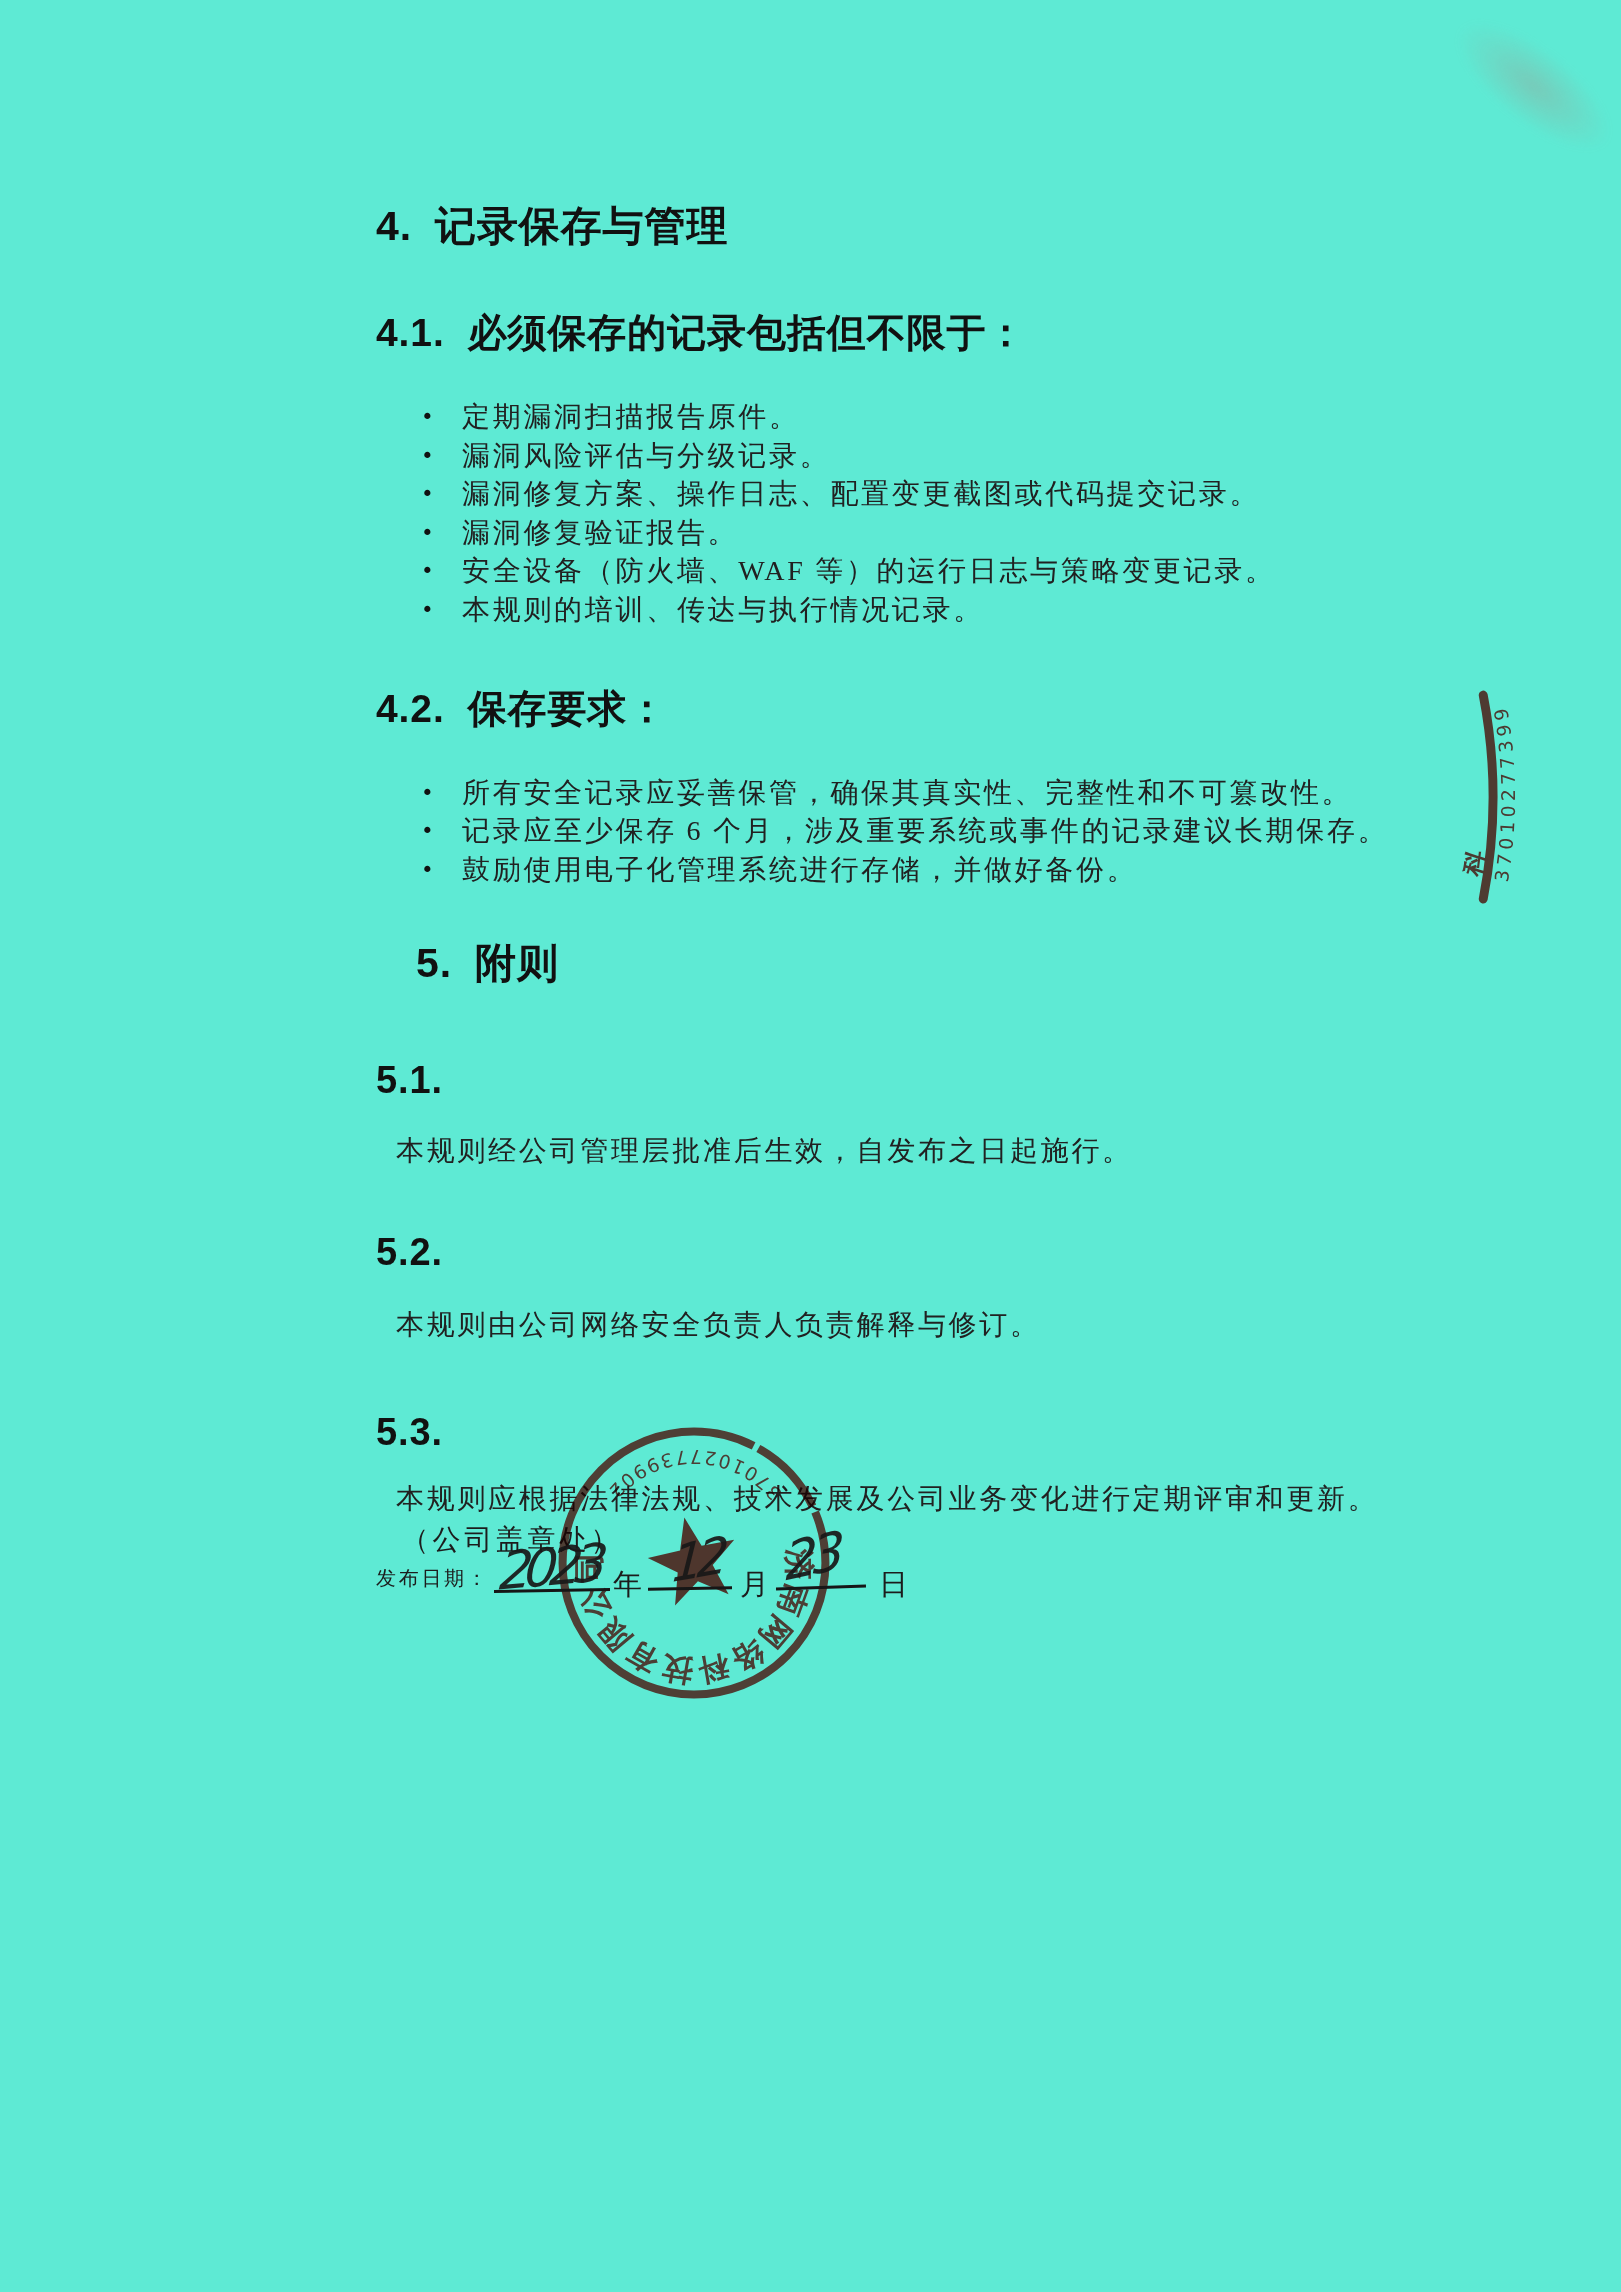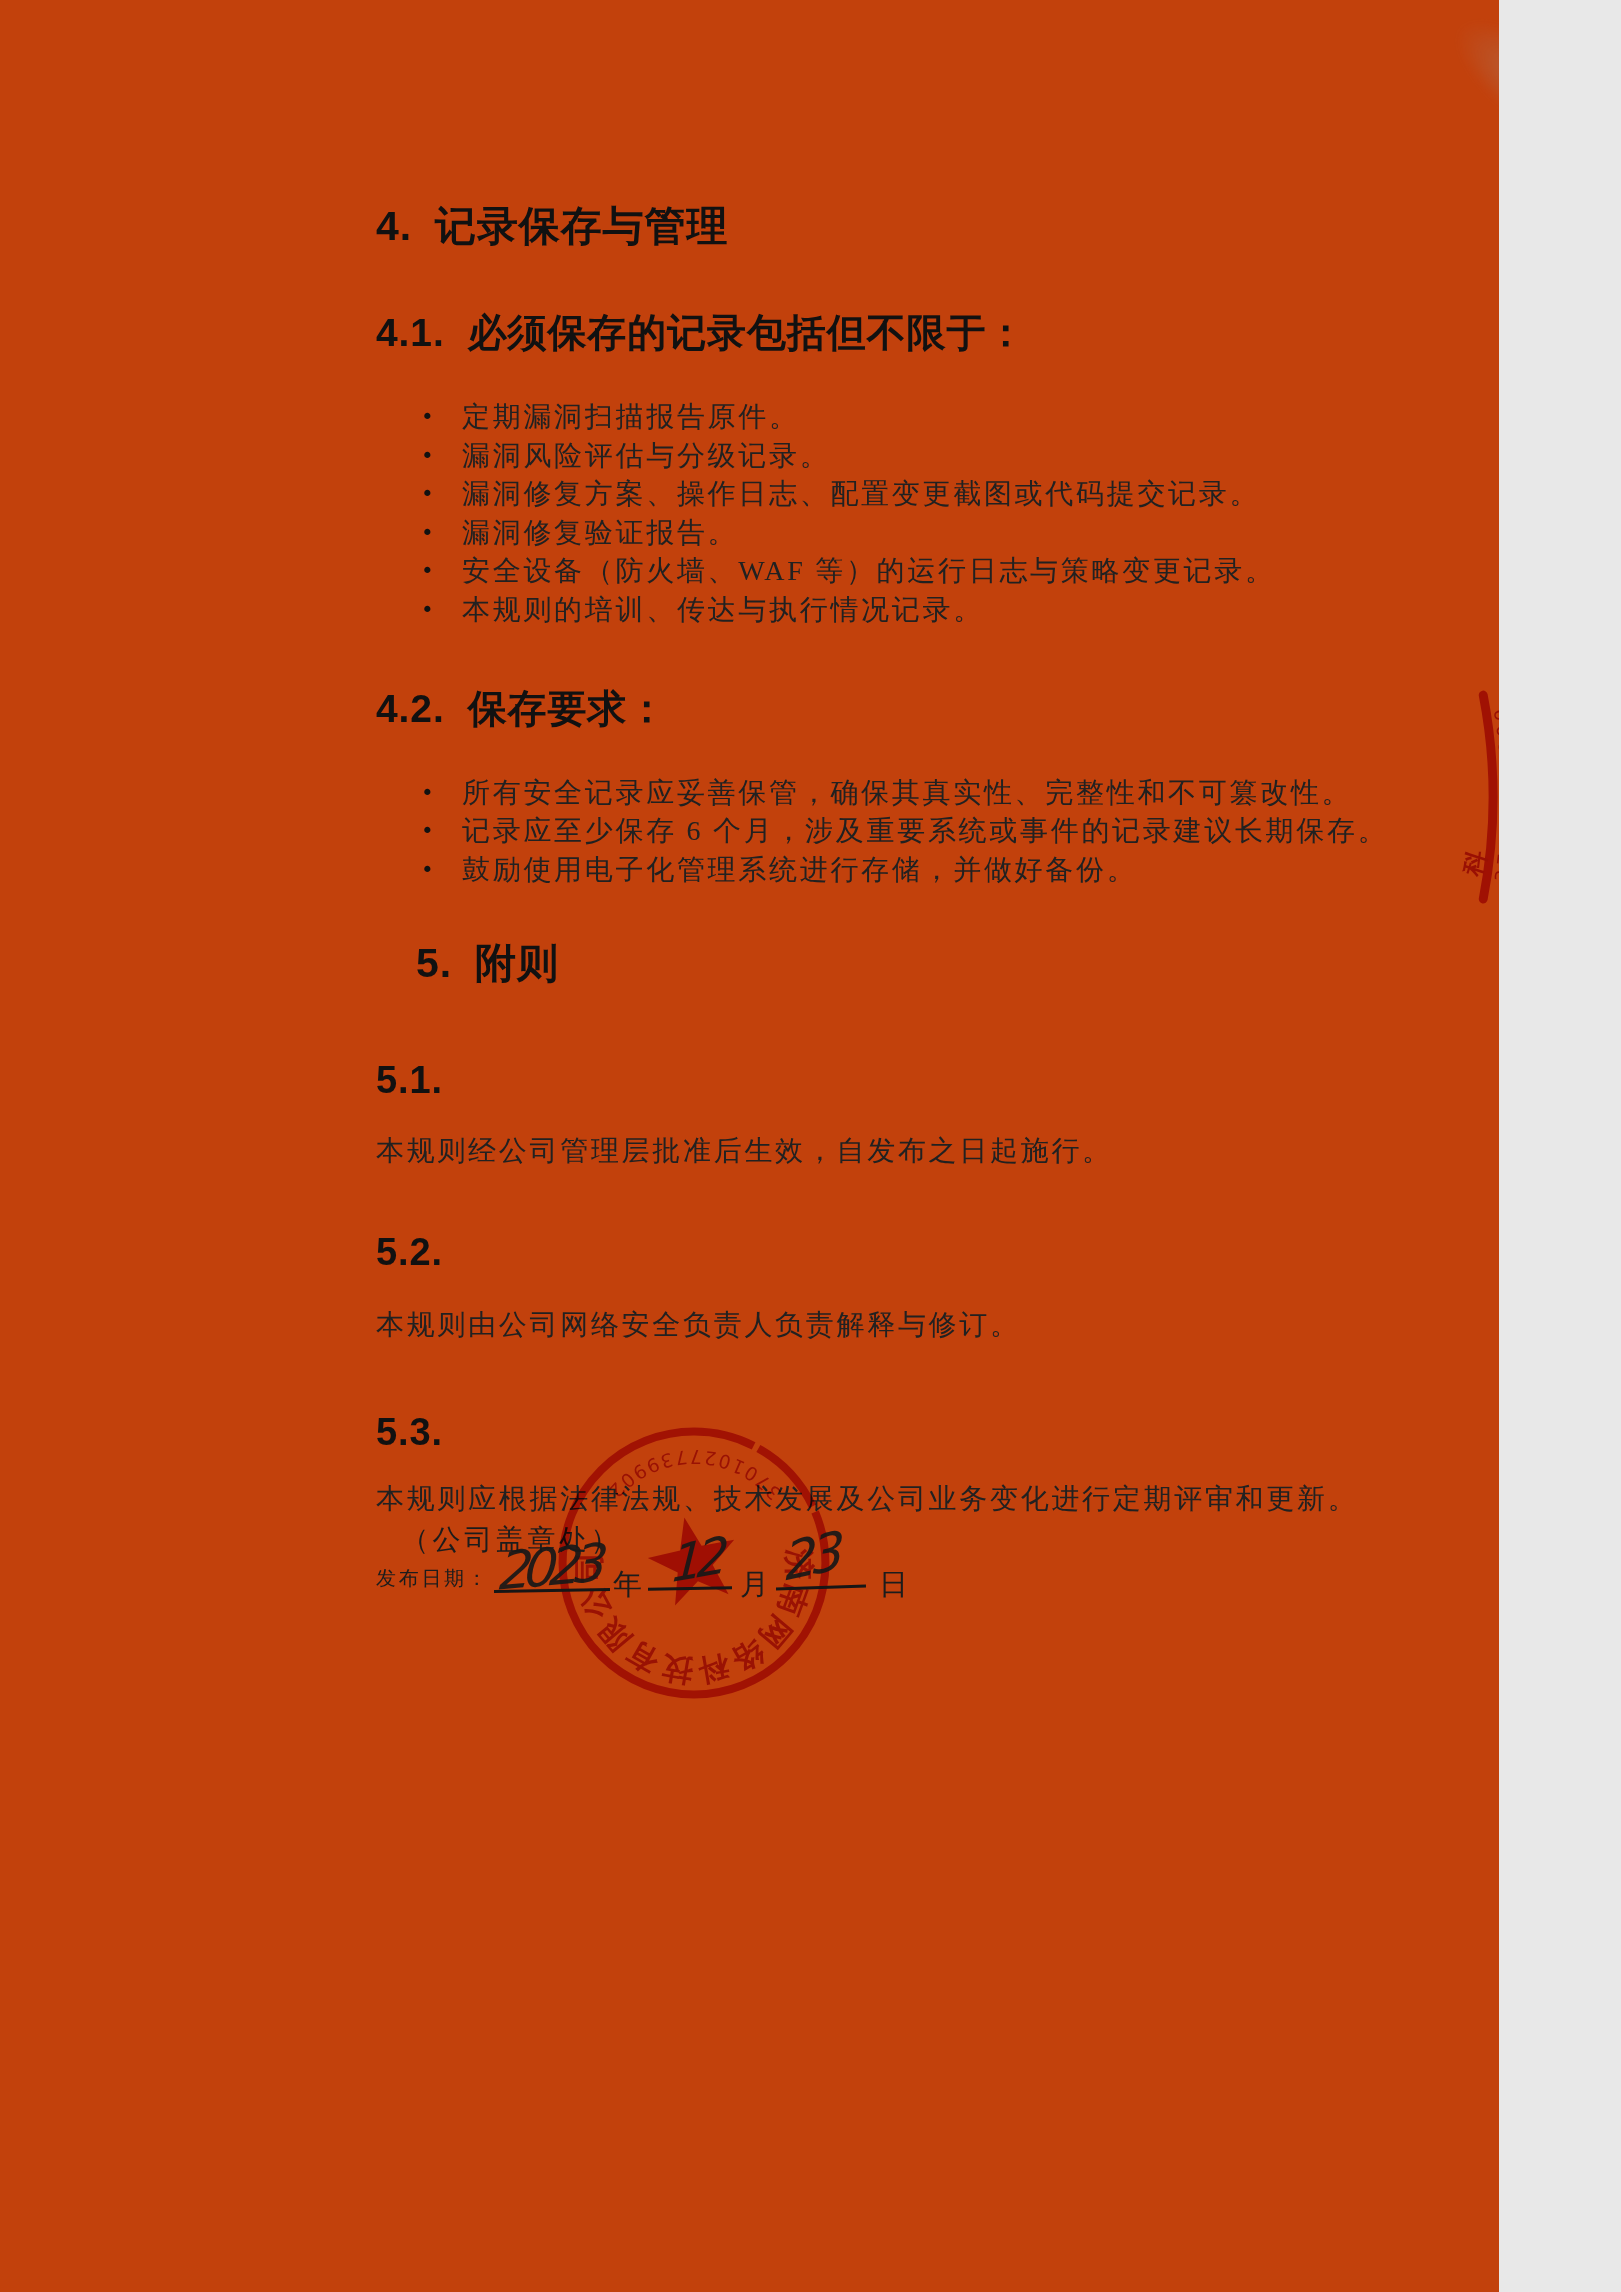--- a/index.html
+++ b/index.html
@@ -1,27 +1,27 @@
 <!DOCTYPE html>
 <html style="font-size:14.3px"><head>
 <meta charset="utf-8">
 <style>
   html,body{margin:0;padding:0;background:#e8e8e8;}
   .page{
-    position:relative; width:1463px; height:2293px;
-    background:#c2410c; overflow:hidden;
-    font-family:"Liberation Serif", serif; color:#1c1c1c;padding-left:36px;
+    position:relative; width:1621px; height:2293px;
+    background:#5eead4; overflow:hidden;
+    font-family:"Liberation Serif", serif; color:#1c1c1c;
   }
   .abs{position:absolute; white-space:nowrap;}
   .heading{
     font-family:"Liberation Sans", sans-serif;
     font-weight:bold; color:#111; letter-spacing:0.9px;
   }
   .heading .sec-num{margin-right:23px;}
-  .body-text{font-size:28px; letter-spacing:2.7px; color:#212121; z-index:1;}
+  .body-text{font-size:28px; letter-spacing:2.7px; color:#212121; z-index:1;margin-left:20px;}
   .bullet-row{display:flex; align-items:flex-start; z-index:1;}
   .bullet-dot{
     font-size:21.5px; line-height:34px; width:41px; color:#111;
     font-family:"DejaVu Sans", sans-serif;
   }
   .bullet-label{font-size:28px; letter-spacing:2.7px; line-height:34px; color:#212121;}
   .seal-note{font-size:28px; letter-spacing:3.6px;margin-left:21px;}
   .date-label{font-size:20px; letter-spacing:2.7px;}
   .date-unit{font-size:29px;}
   .hw{

